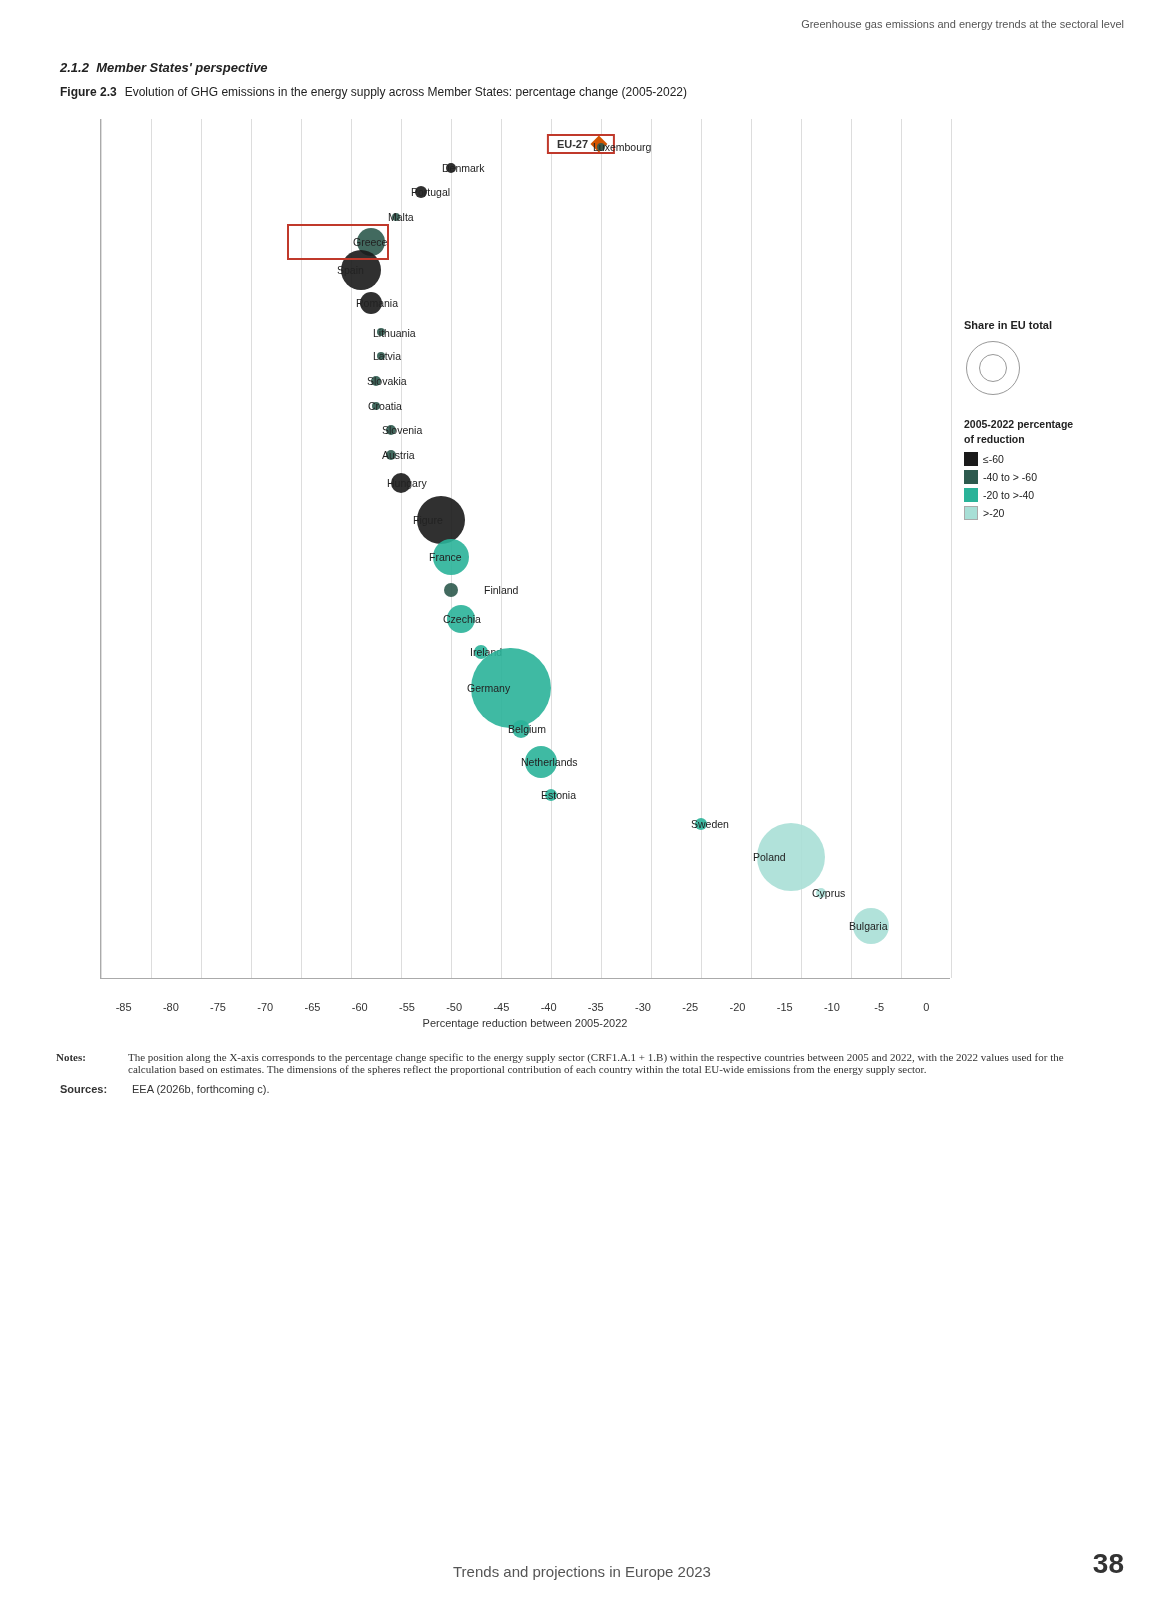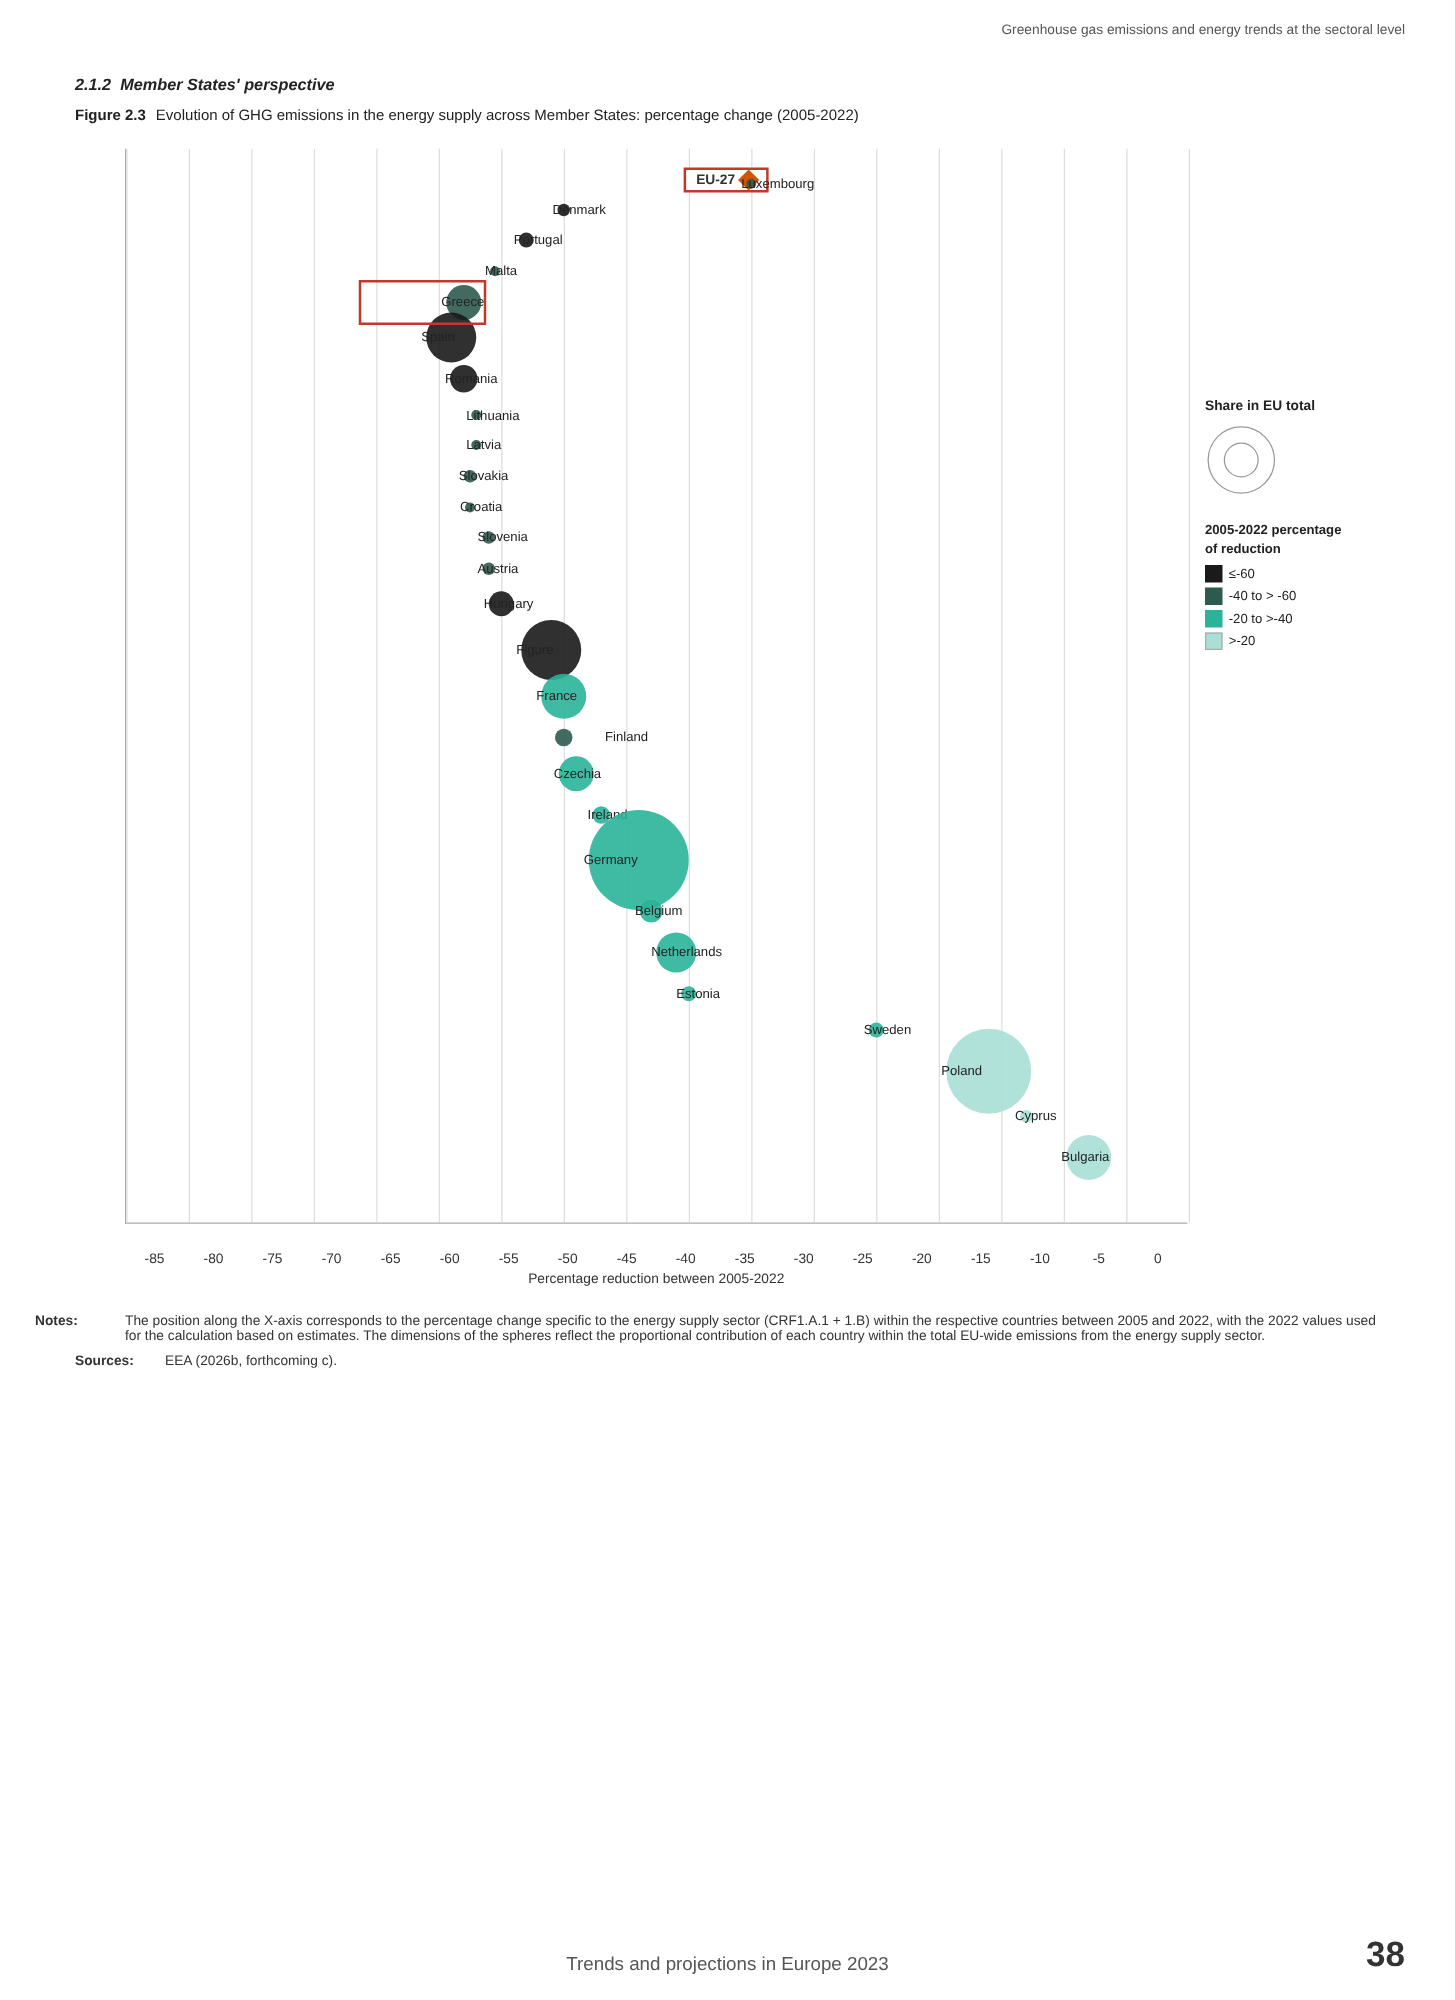--- a/index.html
+++ b/index.html
@@ -111,23 +111,24 @@
       vertical-align: middle;
       margin-right: 5px;
     }
     .legend-row {
       display: flex;
       align-items: center;
       margin-bottom: 4px;
       font-size: 10.5px;
     }
     .notes-area {
-      padding: 12px 60px 4px 28px;
+      padding: 12px 60px 4px 56px;
       font-size: 11px;
       color: #333;
+      font-family: Liberation Serif, serif;
     }
     .notes-area .notes-row {
       display: flex;
       gap: 12px;
     }
     .notes-label {
       font-weight: bold;
       min-width: 60px;
     }
     .sources-area {

